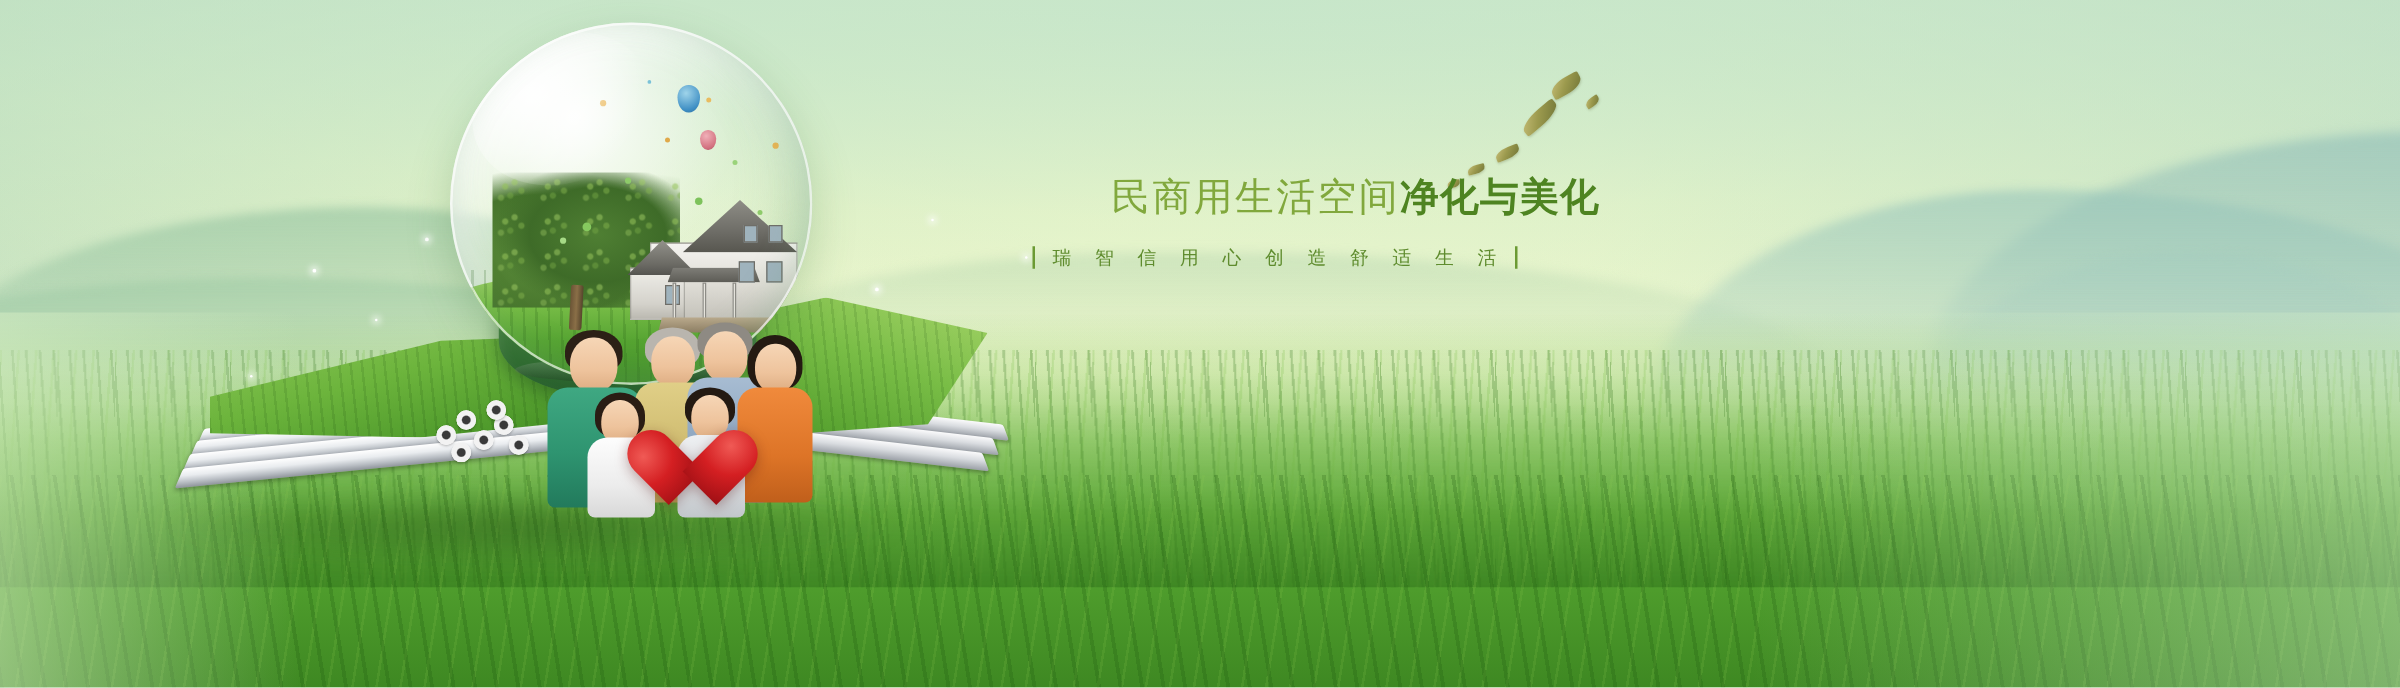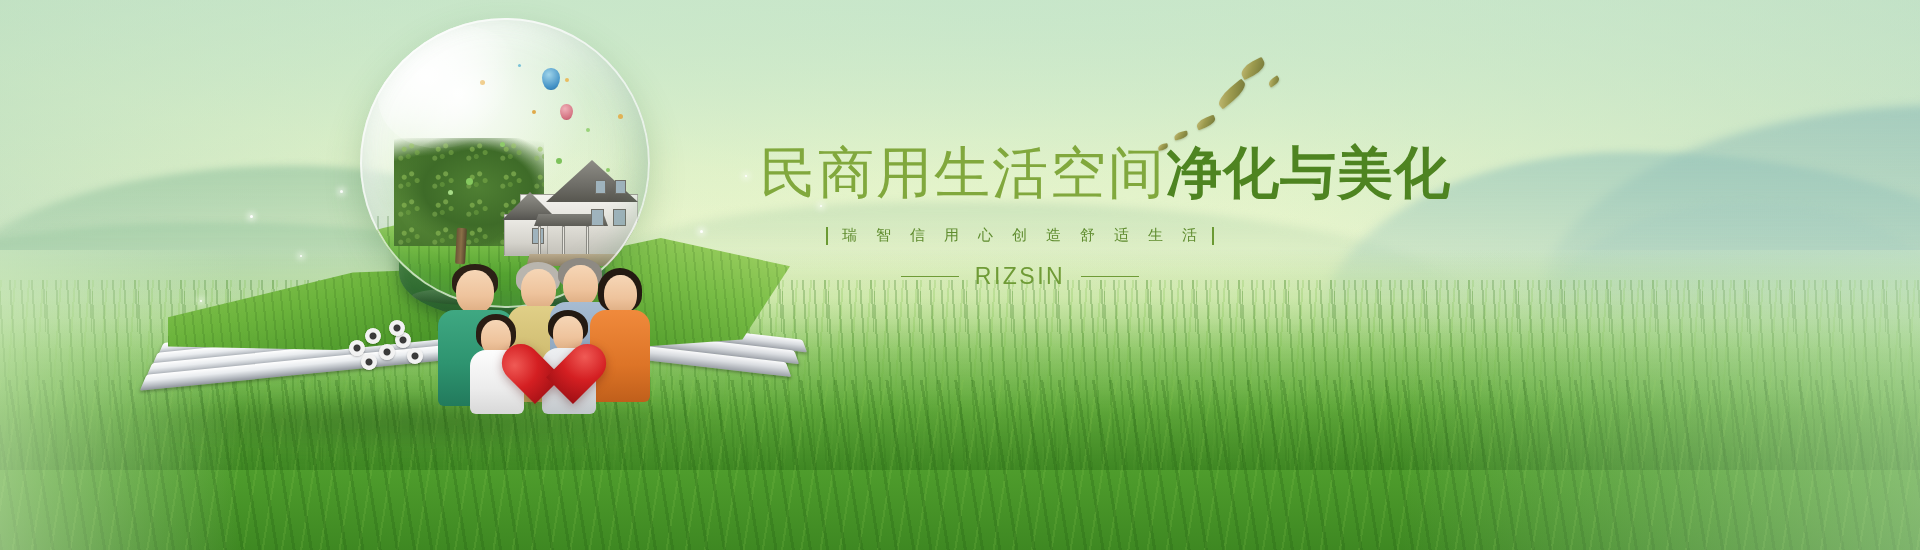--- a/index.html
+++ b/index.html
@@ -308,21 +308,21 @@
     border-radius:60% 10% 60% 10%;
     box-shadow:0 1px 2px rgba(70,80,30,.25);
   }
 
   
   .copy {
     position:absolute; left:760px; top:140px; width:520px;
     text-align:center;
   }
   .headline {
-    font-size:56px; line-height:1.18; letter-spacing:2px; white-space:nowrap;
+    font-size:31px; line-height:1.18; letter-spacing:2px; white-space:nowrap;text-align:right;
   }
   .headline .t-light { color:#81a83d; font-weight:400; }
   .headline .t-bold  { color:#4e8421; font-weight:700; letter-spacing:1px; }
 
   .subline {
     margin-top:20px;
     display:flex; align-items:center; justify-content:center; gap:14px;
     color:#5f8c2e; font-size:15px; letter-spacing:1px;
   }
   .bar { display:inline-block; width:2px; height:18px; background:#6b9a33; }
@@ -509,21 +509,16 @@
         <span>创</span>
         <span>造</span>
         <span>舒</span>
         <span>适</span>
         <span>生</span>
         <span>活</span>
       </span>
       <span class="bar"></span>
     </div>
 
-    <div class="brandline">
-      <span class="dash"></span>
-      <span class="brand-text">RIZSIN</span>
-      <span class="dash"></span>
-    </div>
 
   </div>
 
 </div>
 
 </body></html>

